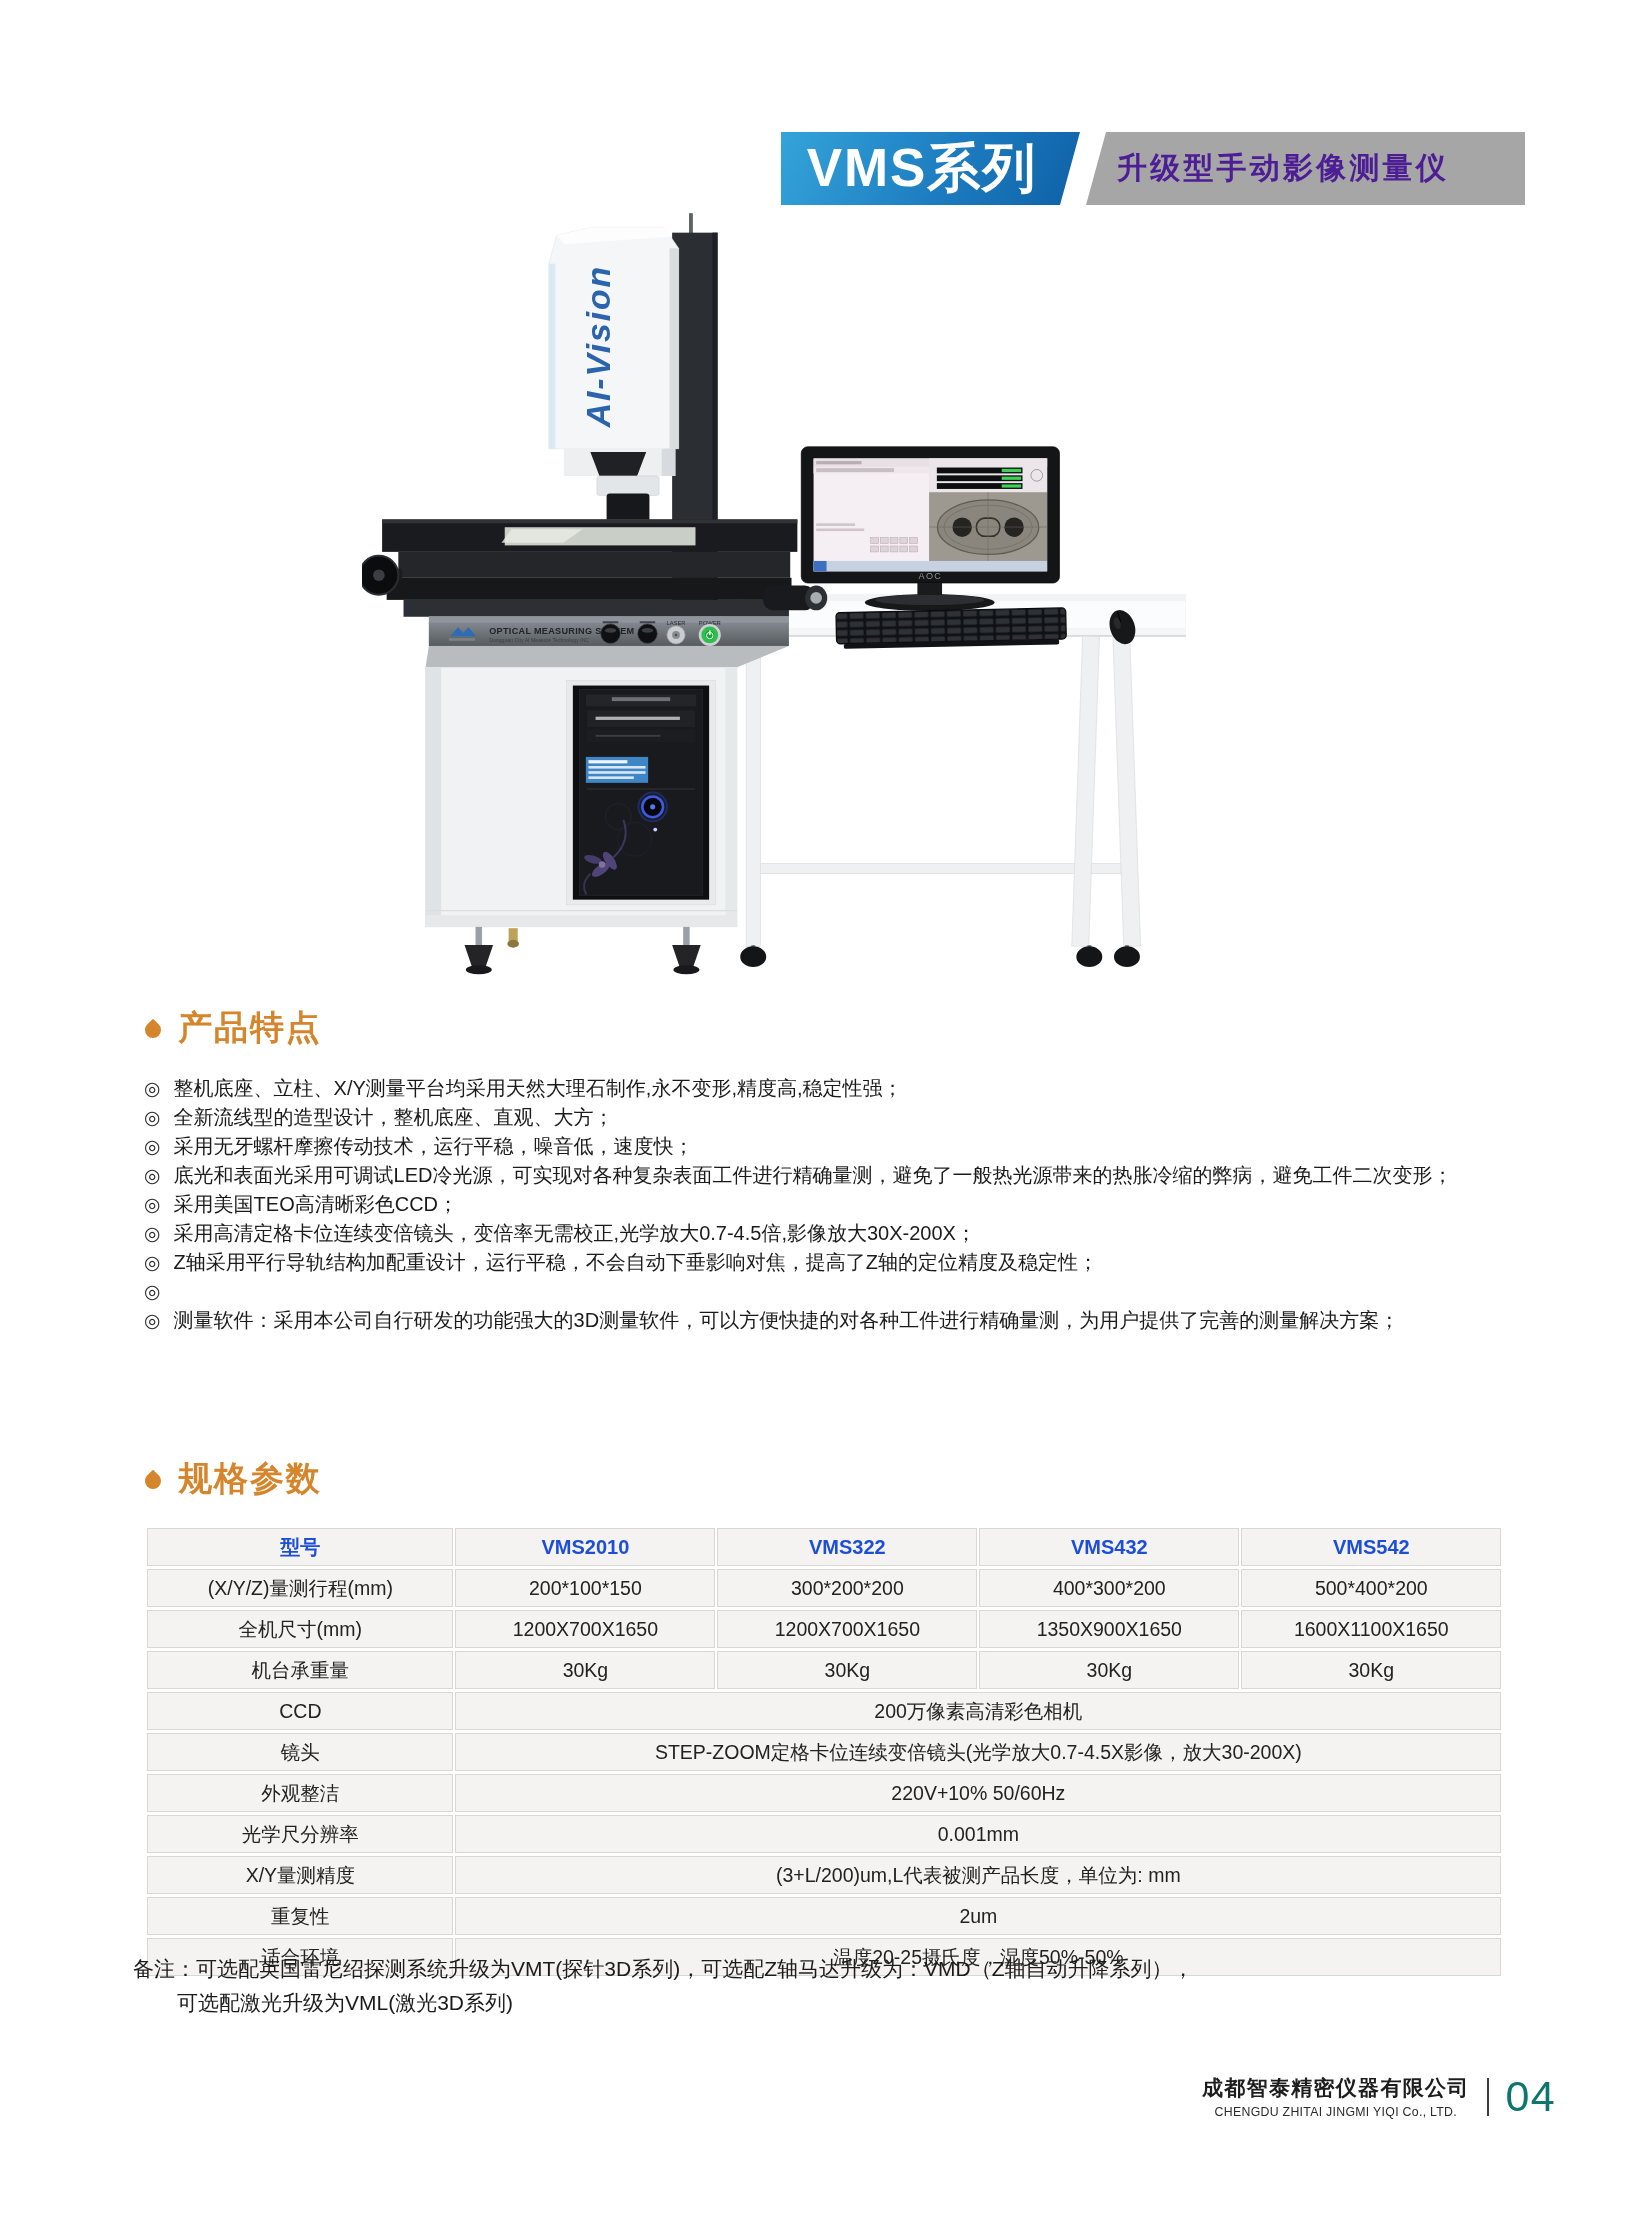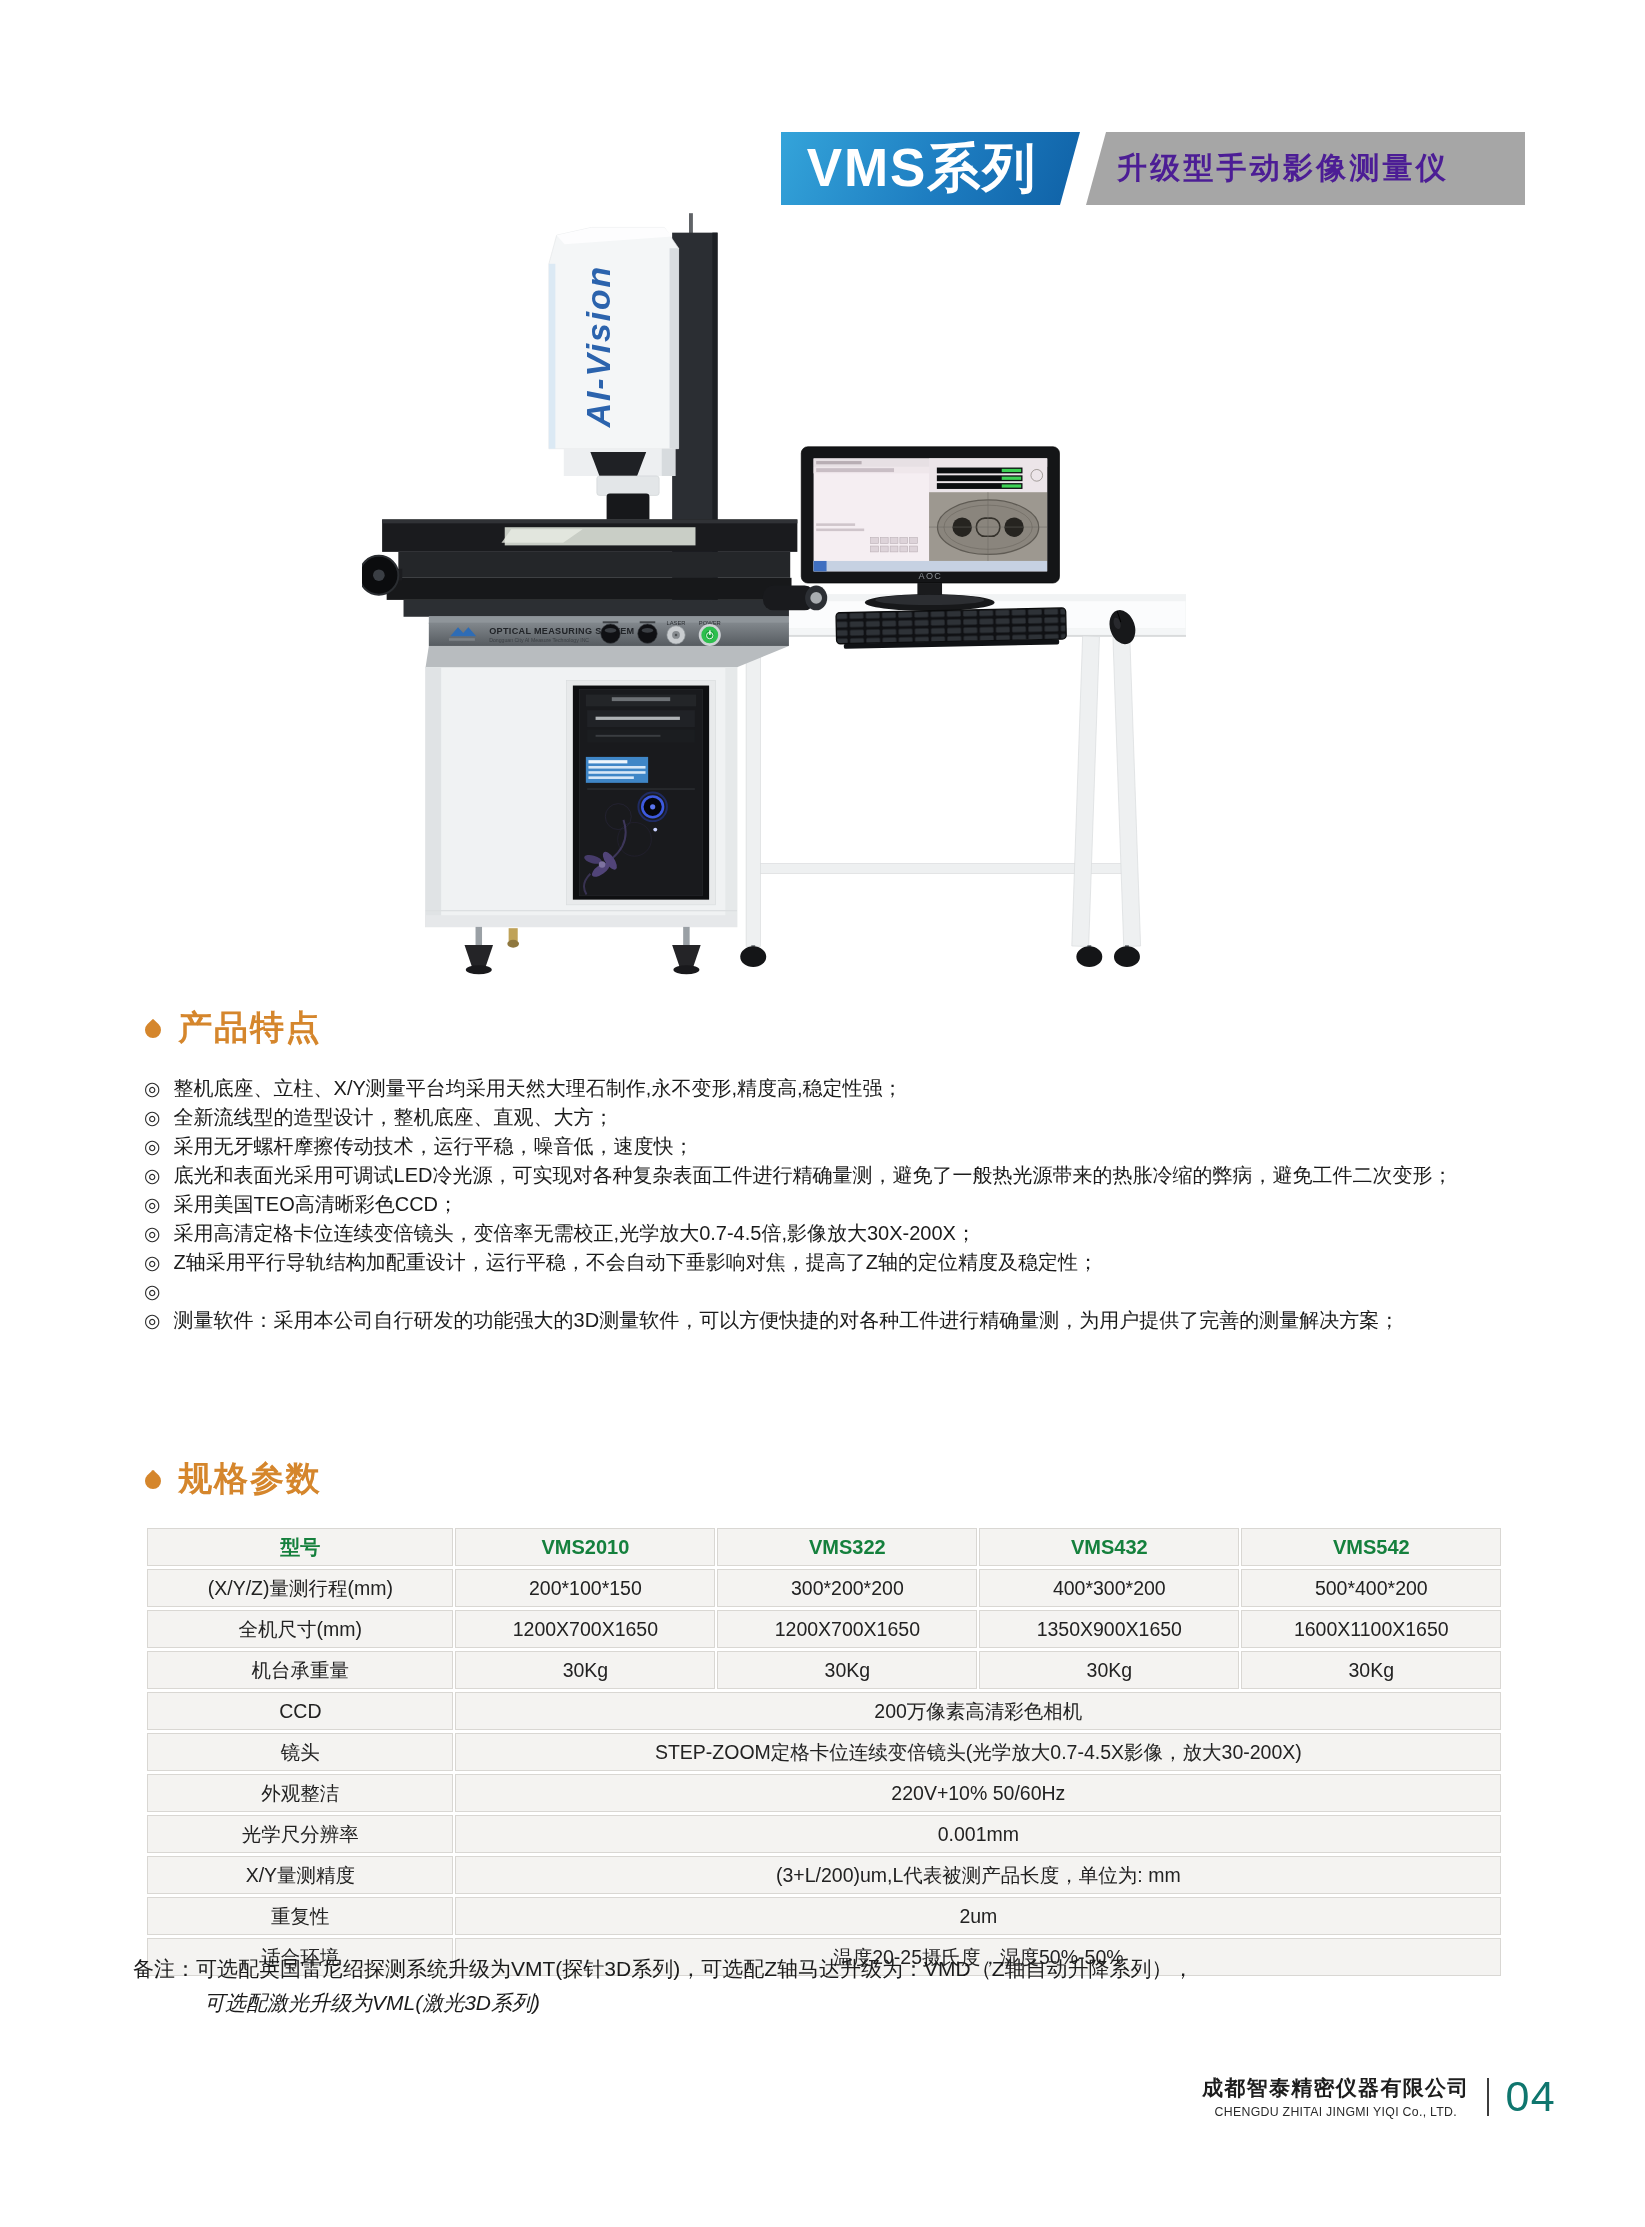--- a/index.html
+++ b/index.html
@@ -31,26 +31,26 @@
   .features ul{list-style:none;margin:23.4px 0 0 0;padding:0;}
   .features li{display:flex;gap:13px;font-size:20px;line-height:29px;color:#1b1b1b;}
   .features .bullet{flex:0 0 auto;font-size:19px;color:#2a2a2a;}
 
   
   .specs{top:1456px;}
   table.spec{border-collapse:separate;border-spacing:2.6px 3.2px;margin:23.4px 0 0 1.3px;table-layout:fixed;width:1358px;}
   table.spec col.c0{width:305px;} table.spec col.cv{width:259px;}
   table.spec th,table.spec td{height:36px;background:#f4f3f1;border:0.6px solid #d9d7d3;
     text-align:center;vertical-align:middle;font-size:19.5px;padding:0 6.5px;overflow:hidden;}
-  table.spec th{font-size:20px;font-weight:700;color:#15803d;margin-left:48px;}
+  table.spec th{font-size:20px;font-weight:700;color:#1d4ed8;margin-left:48px;}
   table.spec td{color:#222;}
 
   
   .notes{position:absolute;left:133px;top:1952px;font-size:21px;line-height:34px;color:#1b1b1b;}
-  .notes .row2{margin-left:71px;font-style:italic;}
+  .notes .row2{margin-left:44px;}
 
   
   .footer{position:absolute;left:1202px;top:2072px;display:flex;align-items:center;gap:17px;}
   .company{text-align:center;}
   .company .cn{font-size:21px;font-weight:700;letter-spacing:1.3px;color:#1d1d1d;}
   .company .en{font-size:12.3px;letter-spacing:0.3px;color:#2a2a2a;margin-top:3.9px;}
   .footer .divider{width:1.9px;height:38px;background:#3c3c3c;}
   .page-num{font-size:43px;color:#0f766e;letter-spacing:1.3px;}
 </style>
 </head>

